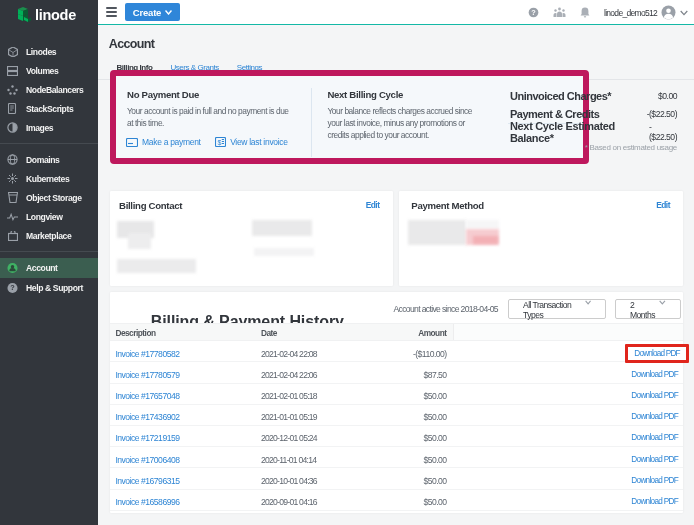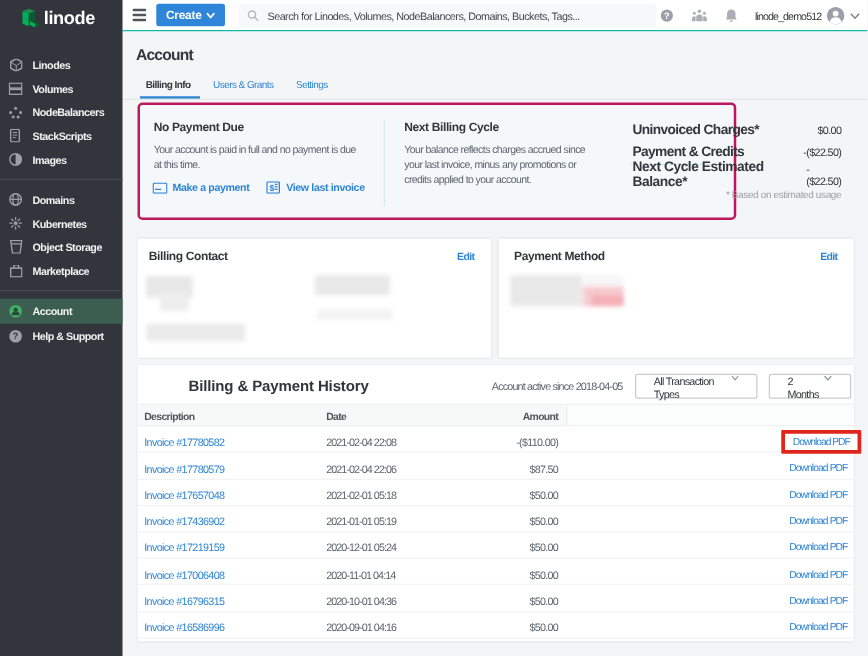--- a/index.html
+++ b/index.html
@@ -31,49 +31,49 @@
 .uname { font-size:8.5px; color:#32363c; letter-spacing:-0.7px; margin:0 4px 0 10px; }
 
 .content { position:absolute; left:98px; top:25px; width:596px; height:500px; }
 h1 { position:absolute; left:10.8px; top:12px; font-size:12.5px; letter-spacing:-0.65px; color:#32363c; }
 .tabs { position:absolute; left:14px; top:37px; display:flex; }
 .tab { font-size:8px; letter-spacing:-0.45px; color:#2e85d4; padding:0.5px 7.5px 0 4.5px; height:17px; }
 .tab.active { color:#32363c; font-weight:bold; border-bottom:2px solid #2e85d4; }
 .tabline { position:absolute; left:0; top:54px; width:596px; border-top:1px solid #e3e5e8; }
 .card { position:absolute; background:#fff; border-radius:1px; box-shadow:0 0 2px rgba(0,0,0,0.08); }
 
-#summary { left:12px; top:57px; width:479px; height:94px; background:#f5f8fb; border:2px solid #be185d; border-radius:4px; box-shadow:none; }
+#summary { left:12px; top:45px; width:479px; height:94px; background:#f5f8fb; border:6px solid #be185d; border-radius:4px; box-shadow:none; }
 #summary .col1 { position:absolute; left:11px; top:13px; width:186px; }
 #summary .col2 { position:absolute; left:211.4px; top:13px; width:162px; }
 .ctitle { font-size:9.6px; font-weight:bold; letter-spacing:-0.3px; color:#32363c; }
 .body9 { font-size:8.4px; letter-spacing:-0.45px; color:#5d646d; line-height:12.3px; }
 #summary .body9 { margin-top:4.5px; }
 .vdiv { position:absolute; left:195px; top:11.5px; height:69.5px; border-left:1px solid #dce6f0; }
 .paylinks { display:flex; align-items:center; margin-top:8px; margin-left:-1.5px; }
-.paylink { display:flex; align-items:center; color:#2e85d4; font-size:8.5px; font-weight:bold; letter-spacing:-0.3px; white-space:nowrap; }
+.paylink { display:flex; align-items:center; color:#2e85d4; font-size:8.5px; font-weight:normal; letter-spacing:-0.3px; white-space:nowrap; }
 .paylink svg { margin-right:4.5px; }
 .paylink + .paylink { margin-left:14px; }
 #summary .col3 { position:absolute; left:394px; top:11.5px; width:167px; }
 .srow { display:flex; justify-content:space-between; height:17.6px; align-items:center; }
 .srow .l { font-weight:bold; color:#32363c; font-size:11px; letter-spacing:-0.5px; }
 .srow .v { color:#32363c; font-size:8.6px; letter-spacing:-0.5px; }
 .srow.last { border-top:1px solid transparent; }
 .srow.last .l { letter-spacing:-0.35px; }
 .based { text-align:right; font-size:8px; color:#9ba1a8; letter-spacing:-0.3px; margin-top:3px; }
 
 #contact { left:12px; top:166px; width:282.5px; height:95px; }
 #payment { left:301.3px; top:166px; width:283.7px; height:95px; }
 #payment .cardhead { padding-left:12px; }
 .cardhead { display:flex; justify-content:space-between; padding:9px 13px 0 9px; }
 .edit { color:#2e85d4; font-size:8.4px; font-weight:bold; letter-spacing:-0.5px; }
 .blur { position:absolute; filter:blur(1.5px); }
 
 #history { left:12px; top:267px; width:573px; height:220.5px; }
 .histhead { position:absolute; left:0; top:0; width:573px; height:31px; }
-.histtitle { position:absolute; left:4.75px; top:10px; font-size:12px; font-weight:bold; letter-spacing:-0.1px;padding-left:36px; }
+.histtitle { position:absolute; left:4.75px; top:21px; font-size:16px; font-weight:bold; letter-spacing:-0.1px;padding-left:36px; }
 .since { position:absolute; right:185px; top:12px; font-size:8.6px; color:#5d646d; letter-spacing:-0.65px; }
 .select { position:absolute; top:7px; height:20px; background:#fff; border:1px solid #ccc; border-radius:2px;
   display:flex; align-items:flex-start; justify-content:space-between; padding:0 14px; font-size:8.6px; letter-spacing:-0.55px; color:#32363c; }
 #sel1 { right:77px; width:98px; }
 #sel2 { right:2px; width:66px; }
 .thead { position:absolute; left:0; top:31px; width:573px; height:18.2px; background:#f7f8f8;
   border-top:1px solid #f0f1f2; border-bottom:1px solid #f0f1f2; font-size:8.3px; color:#50555b; font-weight:bold; letter-spacing:-0.5px; }
 .thead .c1 { position:absolute; left:5.4px; top:4px; }
 .thead .c2 { position:absolute; left:151px; top:4px; }
 .thead .c3 { position:absolute; right:236.5px; top:4px; }
@@ -187,20 +187,28 @@
         <span class="ic">
           <svg width="10" height="11" viewBox="0 0 10 11">
             <path d="M0.5 0.5 h9 l-1.5 10 h-6 z" fill="none" stroke="#9aa0a8" stroke-width="1.1"></path>
             <line x1="1" y1="3" x2="9" y2="3" stroke="#9aa0a8"></line>
           </svg>
         </span>
         <span class="lbl">Object Storage</span>
       </div>
     <div class="navitem">
         <span class="ic">
+          <svg width="12" height="8" viewBox="0 0 12 8">
+            <polyline points="0,5 3,5 4.5,1 6.5,7 8,4 12,4" fill="none" stroke="#9aa0a8" stroke-width="1.1"></polyline>
+          </svg>
+        </span>
+        <span class="lbl">Longview</span>
+      </div>
+    <div class="navitem">
+        <span class="ic">
           <svg width="10" height="10" viewBox="0 0 10 10">
             <rect x="0.5" y="2.5" width="9" height="7" fill="none" stroke="#9aa0a8" stroke-width="1.2"></rect>
             <path d="M3 2.5 v-1 a2 2 0 0 1 4 0 v1" fill="none" stroke="#9aa0a8" stroke-width="1.2"></path>
           </svg>
         </span>
         <span class="lbl">Marketplace</span>
       </div>
     <div class="navdiv"></div>
     <div class="navitem active">
         <span class="ic">
@@ -226,27 +234,20 @@
 
 <div class="topbar">
   <div class="burger">
       <div></div>
       <div></div>
       <div></div>
     </div>
   <div class="createbtn">Create <svg width="7" height="5" viewBox="0 0 7 5">
         <polyline points="0.5,0.5 3.5,4 6.5,0.5" fill="none" stroke="#fff" stroke-width="1.4"></polyline>
       </svg></div>
-  <div class="searchbox">
-    <svg width="9" height="9" viewBox="0 0 10 10">
-        <circle cx="4" cy="4" r="3.2" fill="none" stroke="#b3b8be" stroke-width="1.3"></circle>
-        <line x1="6.5" y1="6.5" x2="9.3" y2="9.3" stroke="#b3b8be" stroke-width="1.3"></line>
-      </svg>
-    <span class="ph">Search for Linodes, Volumes, NodeBalancers, Domains, Buckets, Tags...</span>
-  </div>
   <div class="topicons">
     <svg width="11" height="11" viewBox="0 0 12 12" style="margin-right:14px">
         <circle cx="6" cy="6" r="5.3" fill="#9aa0a8"></circle>
         <text x="6" y="8.8" font-size="8" font-weight="bold" font-family="Liberation Sans" fill="#fff" text-anchor="middle">?</text>
       </svg>
     <svg width="13" height="11" viewBox="0 0 13 11" style="margin-right:14px">
         <circle cx="6.5" cy="2" r="1.4" fill="#aaafb6"></circle>
         <circle cx="2.5" cy="3.5" r="1.2" fill="#aaafb6"></circle>
         <circle cx="10.5" cy="3.5" r="1.2" fill="#aaafb6"></circle>
         <path d="M4 7 a2.5 2.5 0 0 1 5 0 v3 h-5 z" fill="#aaafb6"></path>

